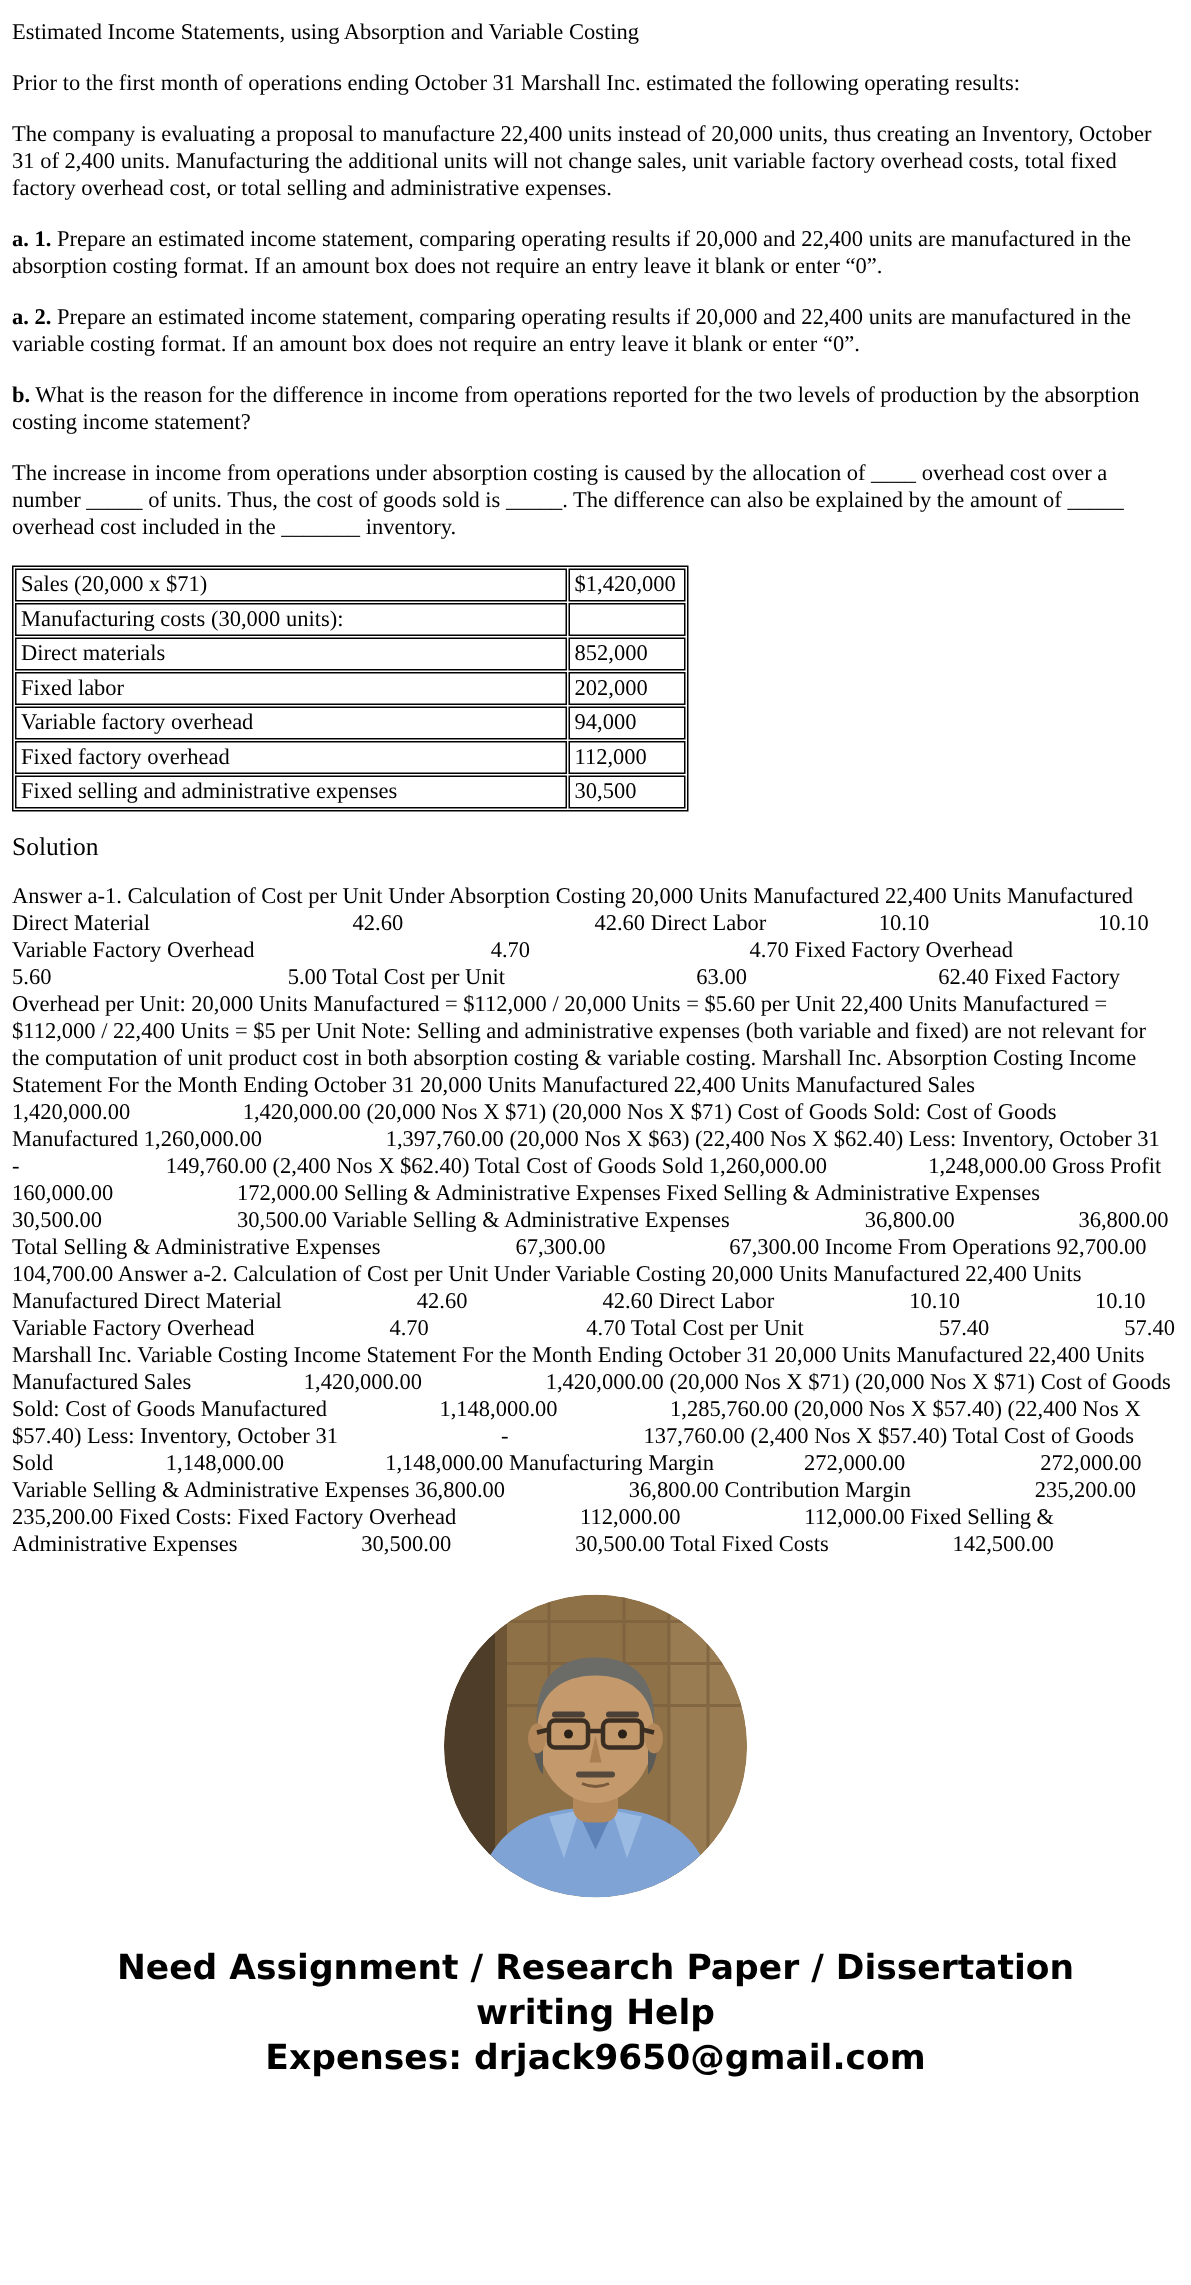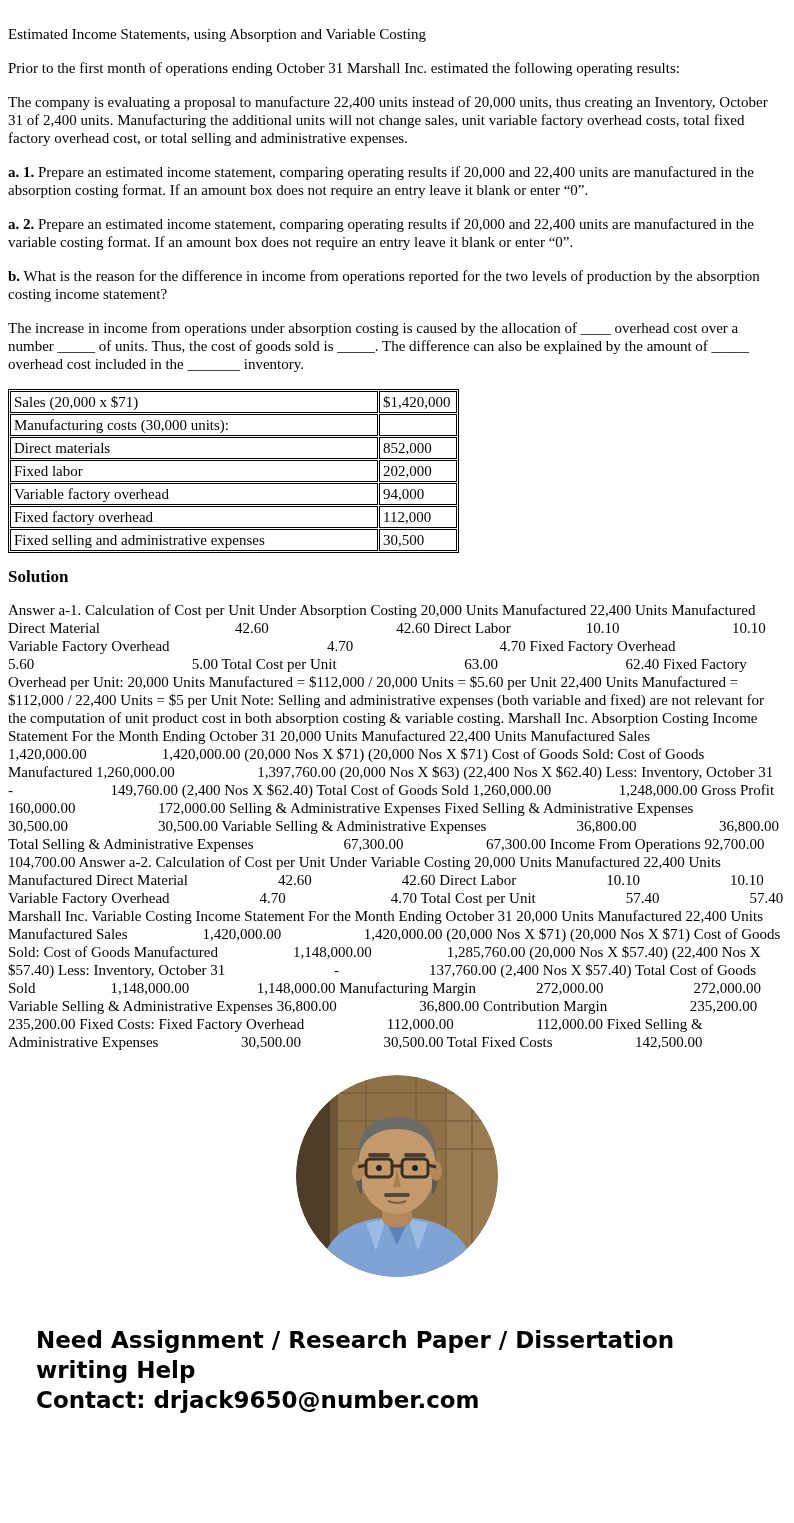--- a/index.html
+++ b/index.html
@@ -11,21 +11,21 @@
   body {
     width: 794px;
     min-height: 1523px;
     font-family: "Liberation Serif", "DejaVu Serif", serif;
     font-size: 15px;
     line-height: 18px;
     box-sizing: border-box;
     padding: 9px 8px 20px 8px;
   }
   p { margin: 0 0 16px 0; }
-  .title { margin: 16px 0 16px 0; }
+  .title { margin: 4px 0 16px 0; }
   b.lead { font-weight: bold; }
 
   table.costs {
     border-collapse: separate;
     border-spacing: 1px;
     border: 1px solid #000;
     margin: 4px 14px 14px 0;
   }
   table.costs td {
     border: 1px solid #000;
@@ -34,44 +34,44 @@
     vertical-align: middle;
     font-size: 15px;
   }
   td.c-label { width: 360px; }
   td.c-value { width: 70px; }
 
   h2.solution-heading {
     font-size: 17px;
     line-height: 20px;
     margin: 14px 0 14px 0;
-    font-weight: bold;
+    font-weight: normal;
   }
 
   .solution-body {
     white-space: pre-wrap;
     word-wrap: break-word;
     max-height: 514px;
     overflow: hidden;
   }
 
   .photo-wrap {
     margin: 24px auto 0 auto;
     width: 202px;
     height: 202px;
     border-radius: 50%;
     overflow: hidden;
     display: block;
   }
   .photo-wrap svg { display: block; }
 
   .footer {
-    margin: 48px auto 0 auto;
+    margin: 32px auto 0 auto;
     max-width: 722px;
-    text-align: left;
+    text-align: center;
     font-family: "DejaVu Sans", "Liberation Sans", sans-serif;
     font-weight: bold;
     font-size: 23px;
     line-height: 30px;
     color: #000;
   }
   .footer .contact { margin-top: 0; }
 </style>
 </head>
 <body>
@@ -183,14 +183,14 @@
       <path d="M101 94 L97 112 L105 112 Z" fill="#a97f52"></path>
 
       <rect x="88" y="118" width="26" height="4" rx="2" fill="#55493d"></rect>
       <path d="M92 126 Q101 130 110 126" stroke="#7a5a3c" stroke-width="2" fill="none"></path>
     </g>
   </svg>
 </div>
 
 <div class="footer">
   <div>Need Assignment / Research Paper / Dissertation writing Help</div>
-  <div class="contact">Contact: drjack9650@number.com</div>
+  <div class="contact">Expenses: drjack9650@gmail.com</div>
 </div>
 
 </body></html>

